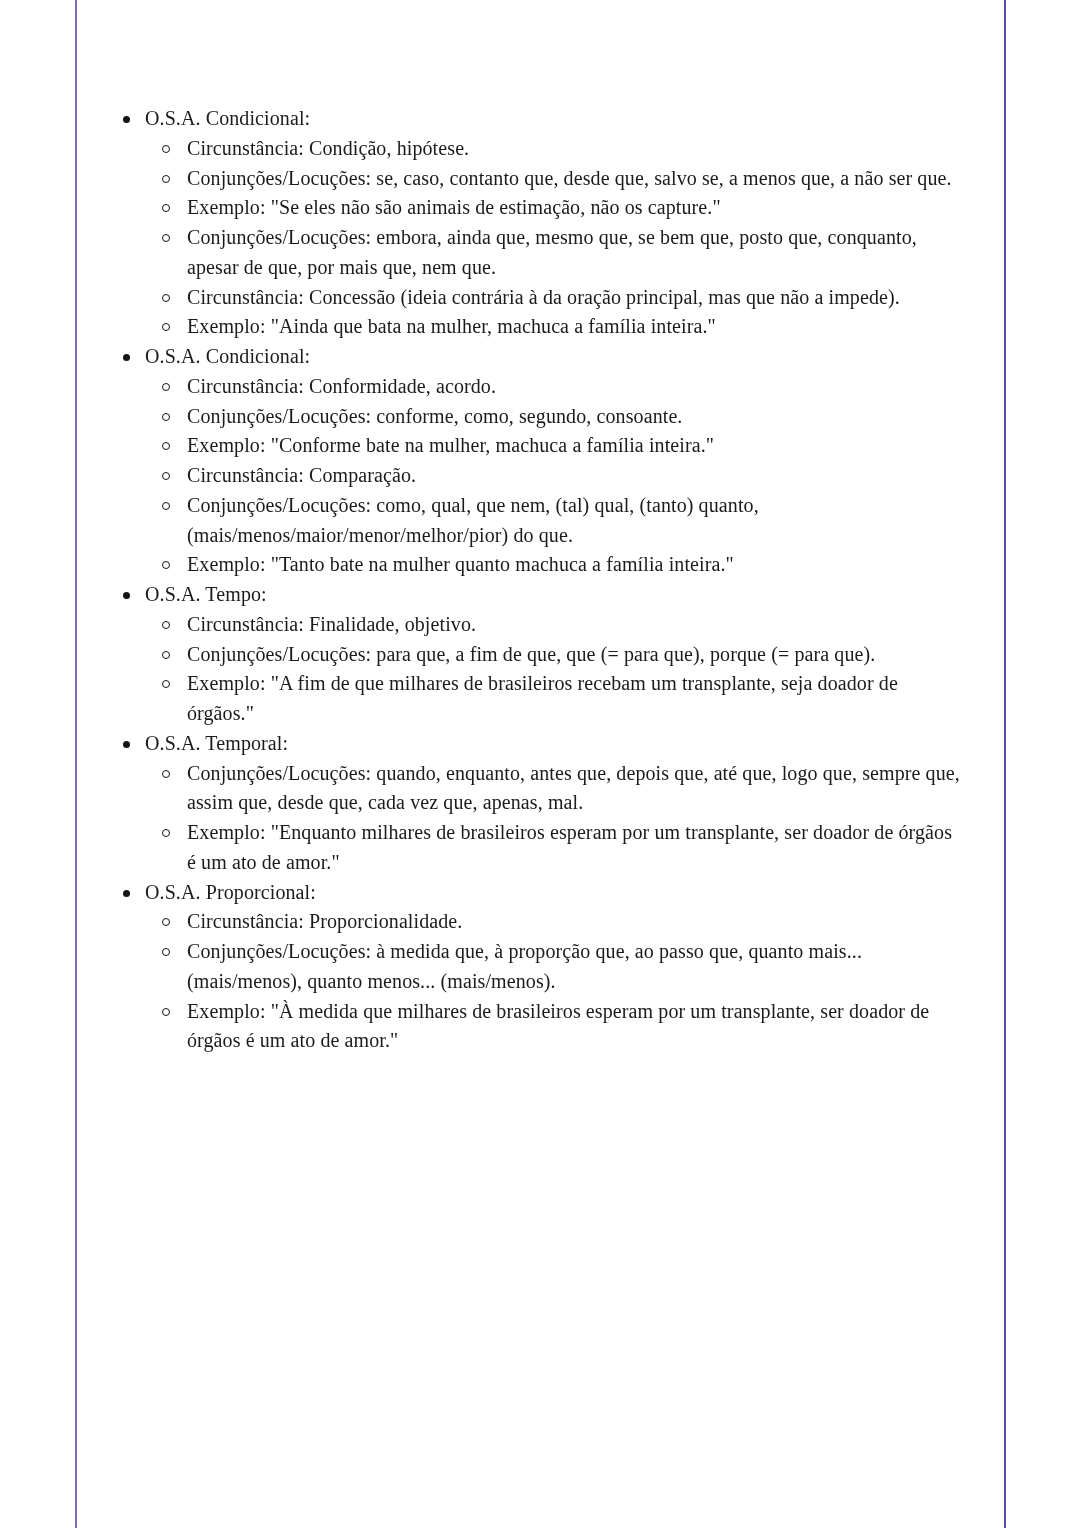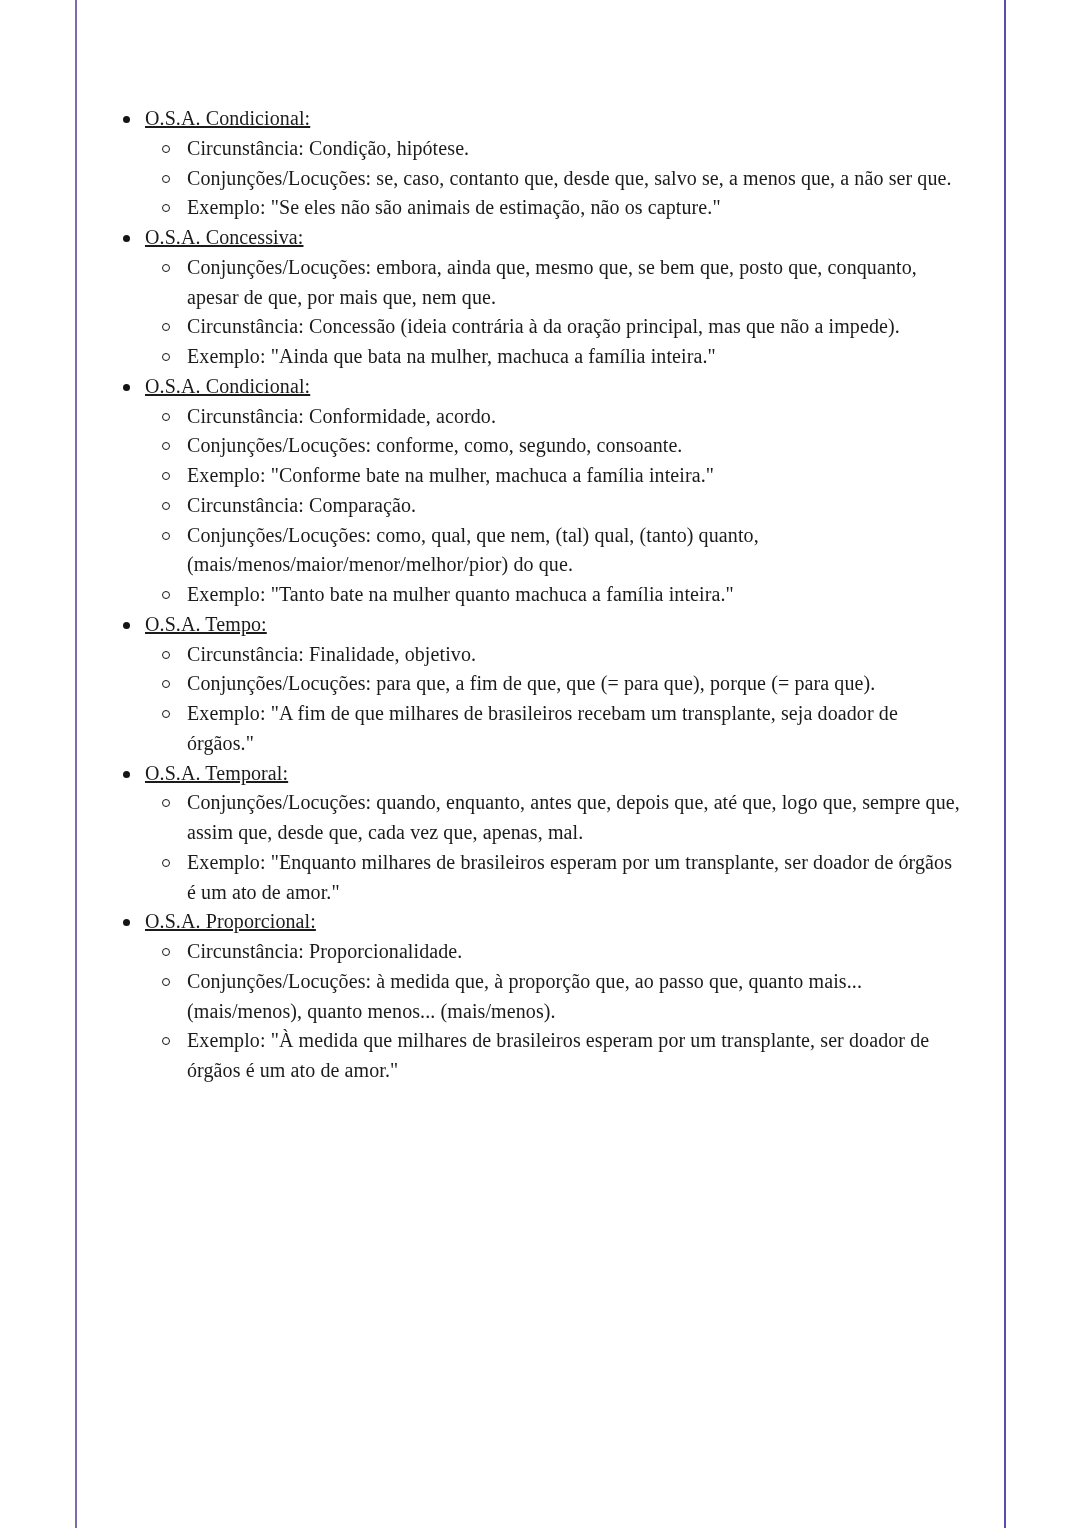--- a/index.html
+++ b/index.html
@@ -35,21 +35,21 @@
   ul { list-style: none; margin: 0; padding: 0; }
 
   .osa-list > li { position: relative; }
 
   .line {
     font-size: 20px;
     line-height: 29.75px;
     letter-spacing: 0.1px;
   }
 
-  .section-title-row { position: relative; text-decoration: underline; }
+  .section-title-row { position: relative; }
   .bullet {
     position: absolute;
     left: -22px;
     top: 12px;
     width: 7px;
     height: 7px;
     border-radius: 50%;
     background: #141414;
   }
 
@@ -86,24 +86,20 @@
           <span>O.S.A. Condicional:</span>
         </div>
         <ul class="details">
           <li class="line"><span class="circle"></span><span>Circunstância: Condição, hipótese.</span></li>
           <li class="line"><span class="circle"></span><span>Conjunções/Locuções: se, caso, contanto que, desde que, salvo se, a menos que, a não ser que.</span></li>
           <li class="line"><span class="circle"></span><span>Exemplo: "Se eles não são animais de estimação, não os capture."</span></li>
         </ul>
       </li>
 
       <li>
-        <div class="section-title-row line">
-          <span class="bullet"></span>
-          <span>O.S.A. Concessiva:</span>
-        </div>
         <ul class="details">
           <li class="line"><span class="circle"></span><span>Conjunções/Locuções: embora, ainda que, mesmo que, se bem que, posto que, conquanto, apesar de que, por mais que, nem que.</span></li>
           <li class="line"><span class="circle"></span><span>Circunstância: Concessão (ideia contrária à da oração principal, mas que não a impede).</span></li>
           <li class="line"><span class="circle"></span><span>Exemplo: "Ainda que bata na mulher, machuca a família inteira."</span></li>
         </ul>
       </li>
 
       <li>
         <div class="section-title-row line">
           <span class="bullet"></span>

